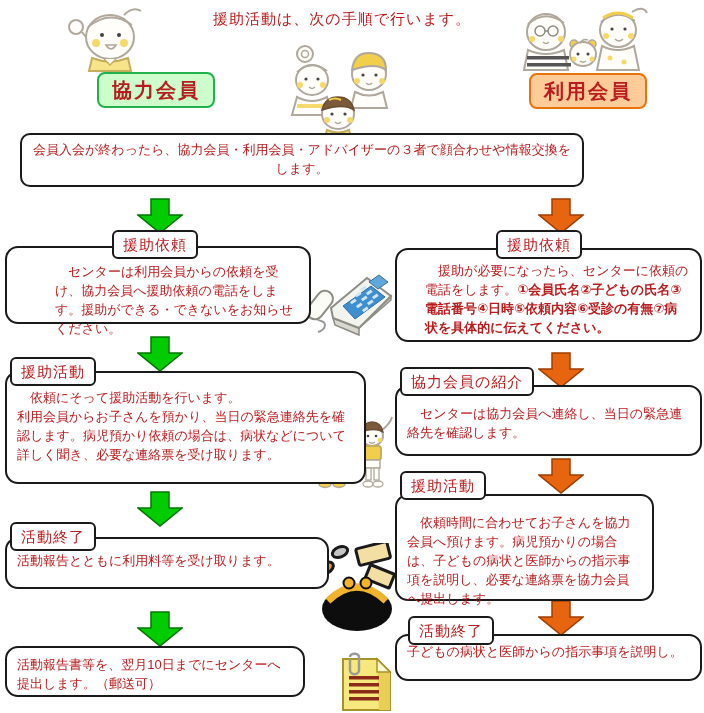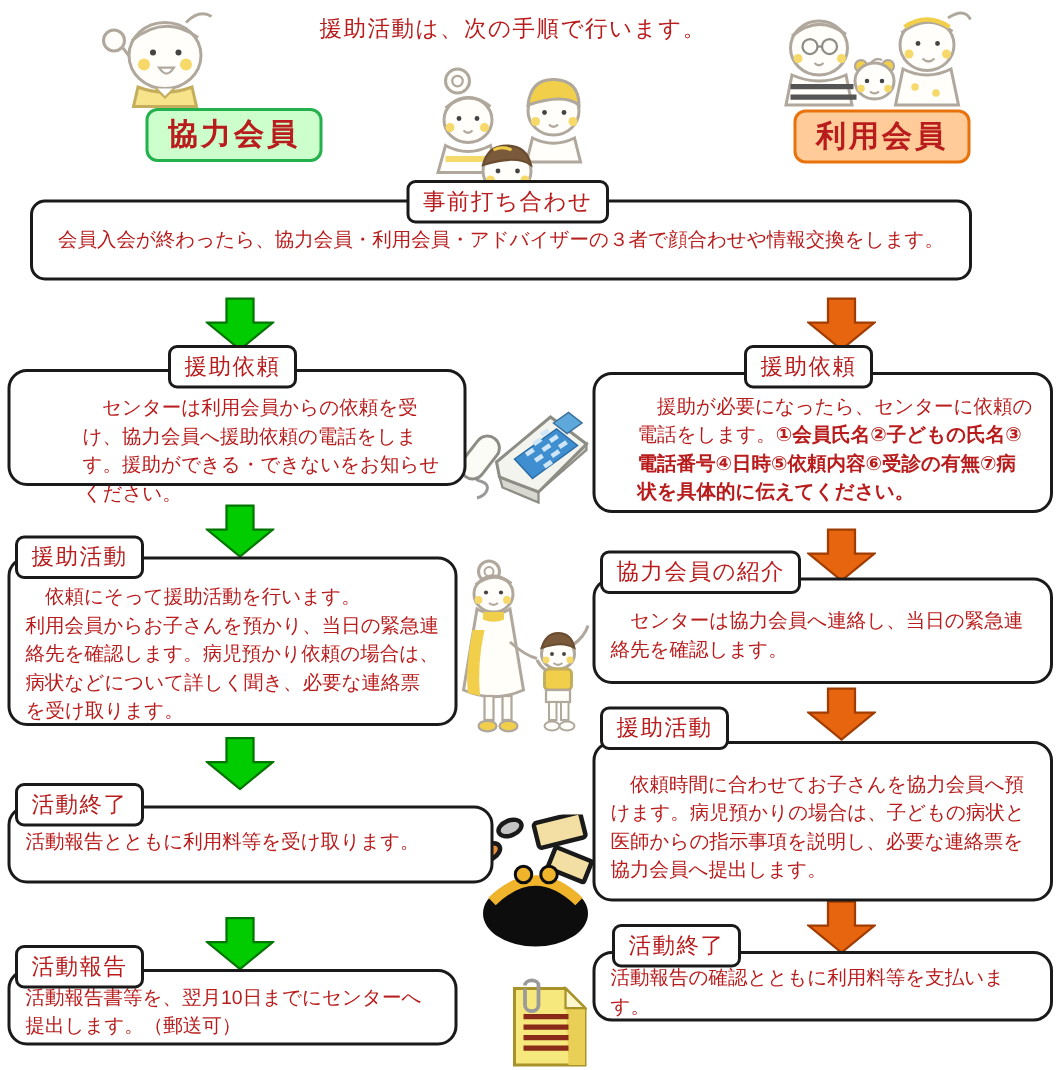--- a/index.html
+++ b/index.html
@@ -22,21 +22,21 @@
     position: absolute; z-index: 4; background: #fff; border: 2px solid #1a1a1a;
     border-radius: 6px; font-size: 15px; line-height: 1; padding: 5px 9px; letter-spacing: 1px;
     white-space: nowrap;
   }
   .content-box {
     position: absolute; z-index: 2; background: #fff; border: 2px solid #1a1a1a;
     border-radius: 13px; font-size: 13px; line-height: 1.46; padding: 8px 10px;
     white-space: pre-line;
   }
   #box-wide {
-    left: 20px; top: 133px; width: 628px; height: 54px; border-radius: 10px;
+    left: 20px; top: 133px; width: 564px; height: 54px; border-radius: 10px;
     display: flex; align-items: center; justify-content: center; text-align: center;
     white-space: normal;
   }
   .illo, .arrow { position: absolute; z-index: 1; }
   .bold-seg { font-weight: bold; }
 </style>
 </head>
 <body>
 
 <div id="canvas">
@@ -121,21 +121,20 @@
     <path d="M62,41 q3,-5 8,-3" fill="none" stroke="#b0a89c" stroke-width="1.5"></path>
     <circle cx="60" cy="52" r="1.5" fill="#444"></circle>
       <circle cx="70" cy="52" r="1.5" fill="#444"></circle>
     <circle cx="56" cy="57" r="2.5" fill="#f7d969"></circle>
       <circle cx="74" cy="57" r="2.5" fill="#f7d969"></circle>
     <path d="M62,59 q3,2.5 6,0" fill="none" stroke="#b0a89c" stroke-width="1.5"></path>
   </svg>
 
   <div class="badge" id="badge-user">利用会員</div>
 
-  <div class="step-label" style="left:271px; top:120px;">事前打ち合わせ</div>
   <div class="content-box" id="box-wide">会員入会が終わったら、協力会員・利用会員・アドバイザーの３者で顔合わせや情報交換をします。</div>
 
   <svg class="arrow" style="left:137px; top:198px;" width="46" height="36" viewBox="0 0 46 36">
     <polygon points="14,1 32,1 32,17 45,17 23,35 1,17 14,17" fill="#00CC00" stroke="#007500" stroke-width="1.5"></polygon>
   </svg>
   <svg class="arrow" style="left:137px; top:336px;" width="46" height="36" viewBox="0 0 46 36">
     <polygon points="14,1 32,1 32,17 45,17 23,35 1,17 14,17" fill="#00CC00" stroke="#007500" stroke-width="1.5"></polygon>
   </svg>
   <svg class="arrow" style="left:137px; top:491px;" width="46" height="36" viewBox="0 0 46 36">
     <polygon points="14,1 32,1 32,17 45,17 23,35 1,17 14,17" fill="#00CC00" stroke="#007500" stroke-width="1.5"></polygon>
@@ -154,40 +153,39 @@
     <polygon points="14,1 32,1 32,17 45,17 23,35 1,17 14,17" fill="#E8650F" stroke="#A03C00" stroke-width="1.5"></polygon>
   </svg>
   <svg class="arrow" style="left:538px; top:600px;" width="46" height="36" viewBox="0 0 46 36">
     <polygon points="14,1 32,1 32,17 45,17 23,35 1,17 14,17" fill="#E8650F" stroke="#A03C00" stroke-width="1.5"></polygon>
   </svg>
 
   <div class="step-label" style="left:112px; top:230px;">援助依頼</div>
   <div class="content-box" style="left:5px; top:246px; width:306px; height:78px; padding-top:15px;padding-left:48px;">　センターは利用会員からの依頼を受け、協力会員へ援助依頼の電話をします。援助ができる・できないをお知らせください。</div>
 
   <div class="step-label" style="left:10px; top:357px;">援助活動</div>
-  <div class="content-box" style="left:5px; top:371px; width:300px; height:113px; padding-top:16px;">　依頼にそって援助活動を行います。
+  <div class="content-box" style="left:5px; top:371px; width:361px; height:113px; padding-top:16px;">　依頼にそって援助活動を行います。
 利用会員からお子さんを預かり、当日の緊急連絡先を確認します。病児預かり依頼の場合は、病状などについて詳しく聞き、必要な連絡票を受け取ります。</div>
 
   <div class="step-label" style="left:10px; top:522px;">活動終了</div>
   <div class="content-box" style="left:5px; top:537px; width:324px; height:52px; padding-top:13px;">活動報告とともに利用料等を受け取ります。</div>
 
-  <div class="step-label" style="left:10px; top:630px;">活動報告</div>
   <div class="content-box" style="left:5px; top:646px; width:300px; height:51px; padding-top:8px;">活動報告書等を、翌月10日までにセンターへ提出します。（郵送可）</div>
 
   <div class="step-label" style="left:496px; top:230px;">援助依頼</div>
   <div class="content-box" style="left:395px; top:248px; width:307px; height:94px; padding-top:12px;padding-left:28px;"><span>　援助が必要になったら、センターに依頼の電話をします。</span><span class="bold-seg">①会員氏名②子どもの氏名③電話番号④日時⑤依頼内容⑥受診の有無⑦病状を具体的に伝えてください。</span></div>
 
   <div class="step-label" style="left:400px; top:367px;">協力会員の紹介</div>
   <div class="content-box" style="left:395px; top:385px; width:307px; height:71px; padding-top:18px;">　センターは協力会員へ連絡し、当日の緊急連絡先を確認します。</div>
 
   <div class="step-label" style="left:400px; top:471px;">援助活動</div>
-  <div class="content-box" style="left:395px; top:494px; width:307px; height:107px; padding-top:18px;">　依頼時間に合わせてお子さんを協力会員へ預けます。病児預かりの場合は、子どもの病状と医師からの指示事項を説明し、必要な連絡票を協力会員へ提出します。</div>
+  <div class="content-box" style="left:395px; top:494px; width:259px; height:107px; padding-top:18px;">　依頼時間に合わせてお子さんを協力会員へ預けます。病児預かりの場合は、子どもの病状と医師からの指示事項を説明し、必要な連絡票を協力会員へ提出します。</div>
 
   <div class="step-label" style="left:408px; top:616px;">活動終了</div>
-  <div class="content-box" style="left:395px; top:634px; width:307px; height:47px; padding-top:7px;">活動報告の確認とともに利用料等を支払います。</div>
+  <div class="content-box" style="left:395px; top:634px; width:307px; height:47px; padding-top:7px;">子どもの病状と医師からの指示事項を説明し。</div>
 
   <svg class="illo" style="left:309px; top:262px;" width="86" height="78" viewBox="0 0 86 78">
     <path d="M16,44 c-11,3 -13,13 -4,15 c7,2 4,9 -3,11" fill="none" stroke="#999" stroke-width="2"></path>
     <rect x="3" y="27" width="16" height="32" rx="8" transform="rotate(38 11 43)" fill="#fcfcf6" stroke="#8d8d85" stroke-width="2"></rect>
     <polygon points="24,56 50,66 50,73 26,63" fill="#d8d8d0" stroke="#8d8d85" stroke-width="1.5"></polygon>
     <polygon points="50,66 82,38 82,34 50,62" fill="#c8c8c0" stroke="#8d8d85" stroke-width="1.5"></polygon>
     <polygon points="22,46 58,16 82,34 50,66 24,56" fill="#f4f4ee" stroke="#8d8d85" stroke-width="2"></polygon>
     <polygon points="60,20 70,13 79,20 69,27" fill="#5fa8dc" stroke="#3a6f9e" stroke-width="1"></polygon>
     <polygon points="34,44 62,24 76,35 46,57" fill="#3f8fd0" stroke="#2d6da6" stroke-width="1"></polygon>
     <g fill="#cfe6f8">

